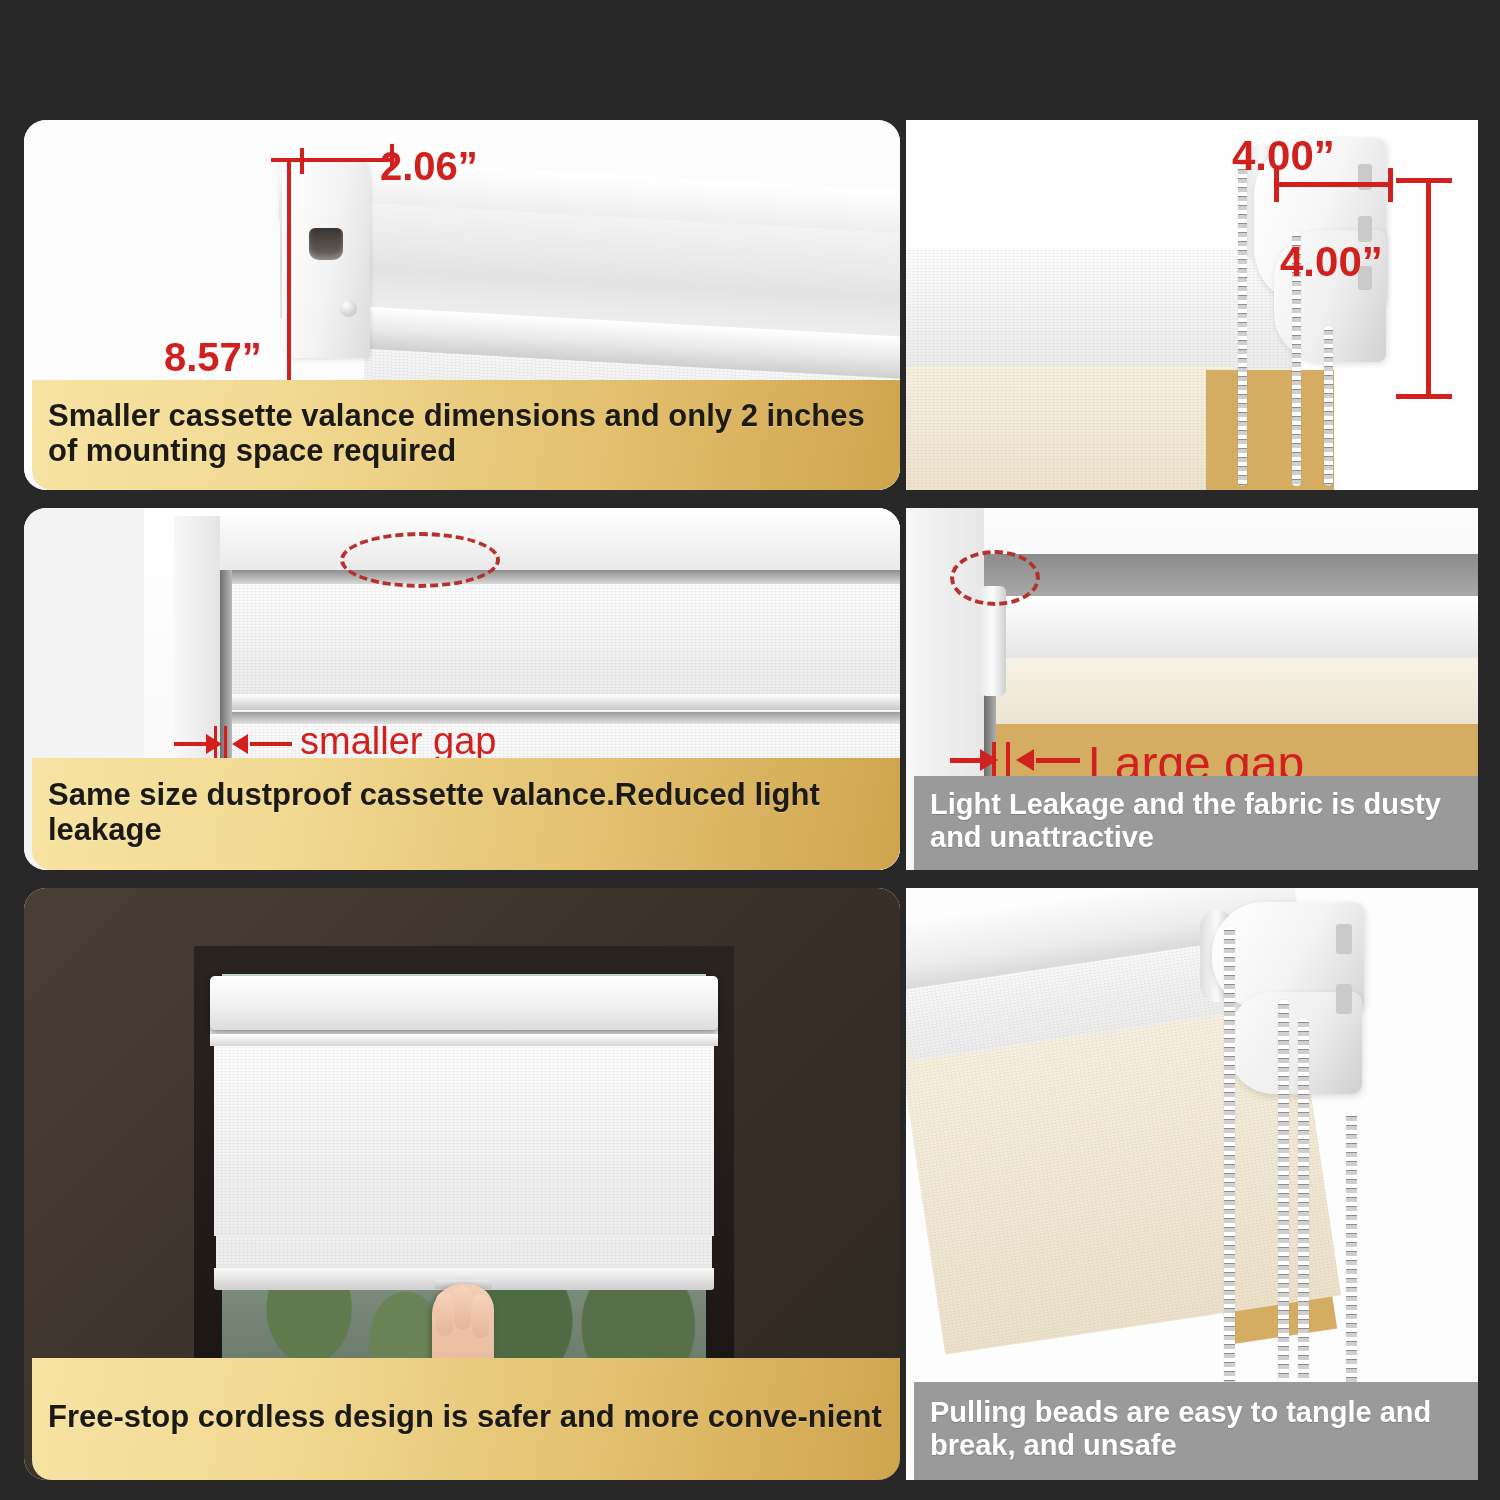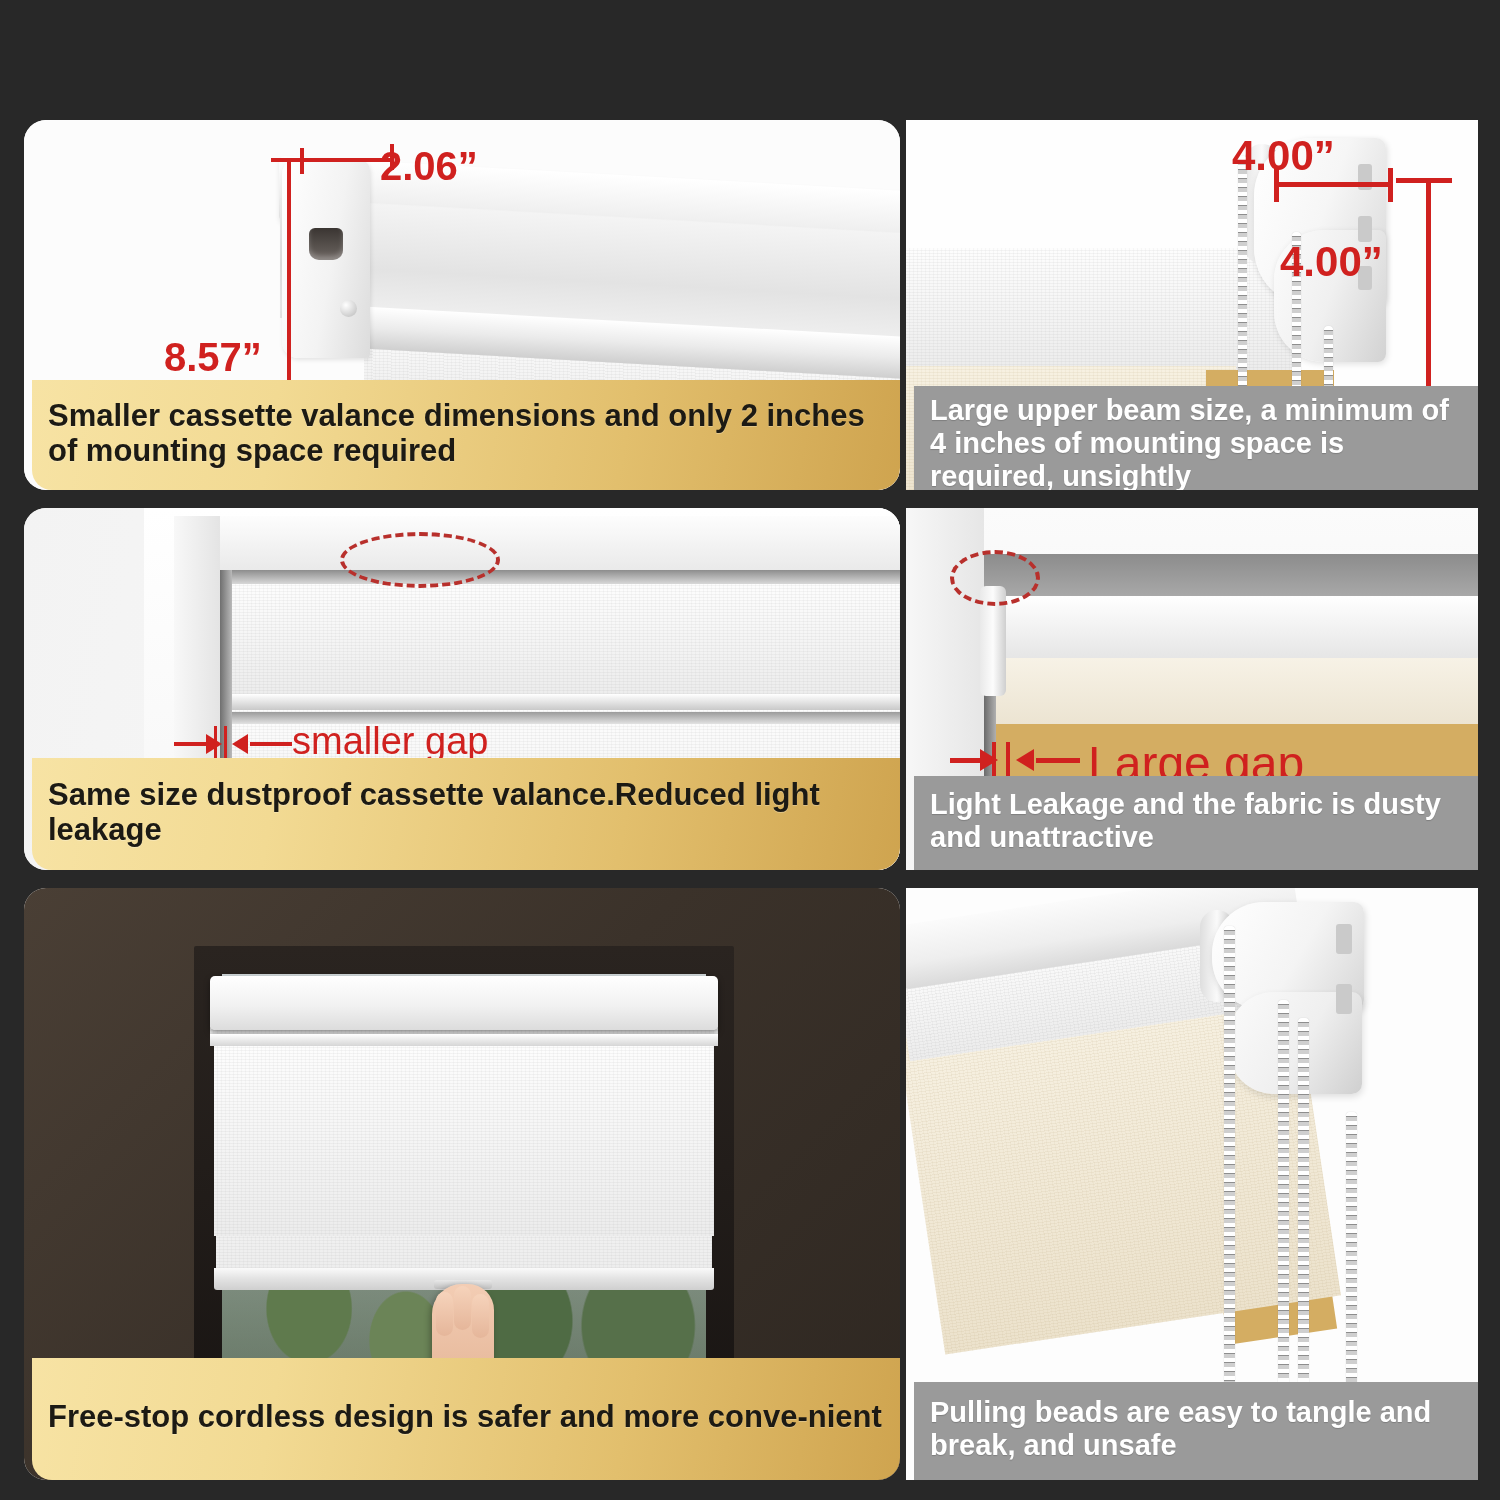--- a/index.html
+++ b/index.html
@@ -326,21 +326,20 @@
       <div class="dim-line" style="left:370px; top:62px; width:116px; height:5px;"></div>
       <div class="tick" style="left:368px; top:48px; width:5px; height:34px;"></div>
       <div class="tick" style="left:482px; top:48px; width:5px; height:34px;"></div>
       <div class="dim-label" style="left:326px; top:12px; font-size:42px;">4.00”</div>
 
       <div class="dim-line" style="left:520px; top:60px; width:5px; height:218px;"></div>
       <div class="tick" style="left:490px; top:58px; width:56px; height:5px;"></div>
       <div class="tick" style="left:490px; top:274px; width:56px; height:5px;"></div>
       <div class="dim-label" style="left:374px; top:118px; font-size:42px;">4.00”</div>
     </div>
-    <div class="cap gray r1">Large upper beam size, a minimum of 4 inches of mounting space is required, unsightly</div>
   </div>
 
   <div class="panel left row2" id="p3">
     <div class="photo">
       <div class="wall"></div>
       <div class="frame-outer"></div>
       <div class="frame-top"></div>
       <div class="frame-left"></div>
       <div class="shadeband fabric-white"></div>
       <div class="valband fabric-white"></div>
@@ -350,21 +349,21 @@
       <div class="gapbar"></div>
 
       <div class="ellipse-dash" style="left:316px; top:24px; width:160px; height:56px;"></div>
 
       <div class="dim-line" style="left:190px; top:218px; width:3px; height:36px;"></div>
       <div class="dim-line" style="left:200px; top:218px; width:3px; height:36px;"></div>
       <div class="dim-line" style="left:150px; top:234px; width:34px; height:4px;"></div>
       <div style="position:absolute;left:182px;top:226px;width:0;height:0;border-top:10px solid transparent;border-bottom:10px solid transparent;border-left:16px solid #d0211f;"></div>
       <div class="dim-line" style="left:226px; top:234px; width:42px; height:4px;"></div>
       <div style="position:absolute;left:208px;top:226px;width:0;height:0;border-top:10px solid transparent;border-bottom:10px solid transparent;border-right:16px solid #d0211f;"></div>
-      <div class="dim-label" style="left:268px; top:212px; font-size:38px; font-weight:normal;">smaller gap</div>
+      <div class="dim-label" style="left:276px; top:212px; font-size:38px; font-weight:normal;">smaller gap</div>
     </div>
     <div class="cap gold r2">Same size dustproof cassette valance.Reduced light leakage</div>
   </div>
 
   <div class="panel right row2" id="p4">
     <div class="photo">
       <div class="bg"></div>
       <div class="wallL"></div>
       <div class="darkcap"></div>
       <div class="whitecap"></div>

